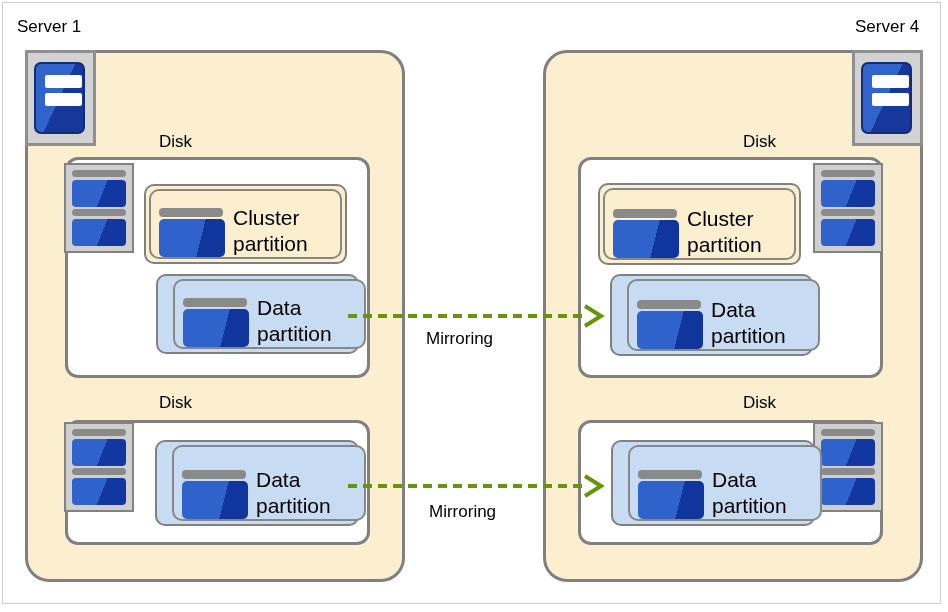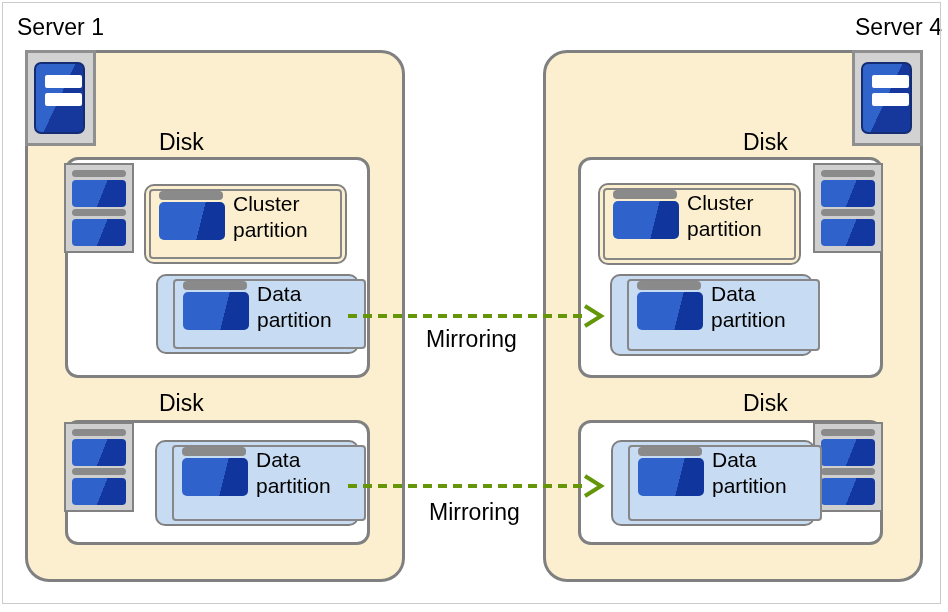--- a/index.html
+++ b/index.html
@@ -3,21 +3,21 @@
 <meta charset="utf-8">
 <style>
   * { margin:0; padding:0; box-sizing:border-box; }
   html,body { background:#ffffff; }
   body { font-family:"Liberation Sans", sans-serif; color:#000; }
 
   .canvas { position:relative; width:948px; height:612px; background:#fff; overflow:hidden; }
   .frame { position:absolute; left:2px; top:2px; width:939px; height:602px;
            border:1px solid #cbcbcb; pointer-events:none; }
 
-  .lbl { position:absolute; font-size:23px; line-height:24px; white-space:nowrap; }
+  .lbl { position:absolute; font-size:17px; line-height:24px; white-space:nowrap; }
 
   
   .server-box { position:absolute; top:50px; width:380px; height:532px;
                 background:#fbefd0; border:3px solid #808080; border-radius:24px; }
   .sb1 { left:25px; }
   .sb2 { left:543px; }
 
   .server-lbl-1 { left:17px; top:15px; }
   .server-lbl-2 { left:855px; top:15px; }
 
@@ -54,22 +54,22 @@
   .di2 { left:64px;  top:422px; }
   .di3 { left:813px; top:163px; }
   .di4 { left:813px; top:422px; }
   .hbar   { height:7px; background:#8a8a8a; border-radius:4px; }
   .hdrive { height:27px; border-radius:4px;
             background:linear-gradient(112deg, #2f63cb 55%, #1237a0 55%); }
 
   
   .partition { position:absolute; border:2px solid #808080; border-radius:10px;
                padding:3px; z-index:3; }
-  .pinner { width:100%; height:100%; border:2px solid #878787; border-radius:4px;
-            display:flex; align-items:flex-start; padding-left:8px; gap:8px; }
+  .pinner { width:100%; height:100%; border:2px solid #878787; border-radius:10px;
+            display:flex; align-items:flex-end; padding-left:8px; gap:8px; }
   .partition.cluster, .partition.cluster .pinner { background:#fbefd0; }
   .partition.data,    .partition.data    .pinner { background:#c7dbf2;margin-left:12px; }
 
   .p-c1 { left:144px; top:184px; width:203px; height:80px; }
   .p-d1 { left:144px; top:274px; width:203px; height:80px; }
   .p-d2 { left:143px; top:440px; width:204px; height:86px; }
   .p-c2 { left:598px; top:183px; width:203px; height:82px; }
   .p-d3 { left:598px; top:274px; width:203px; height:82px; }
   .p-d4 { left:599px; top:440px; width:204px; height:86px; }
 

